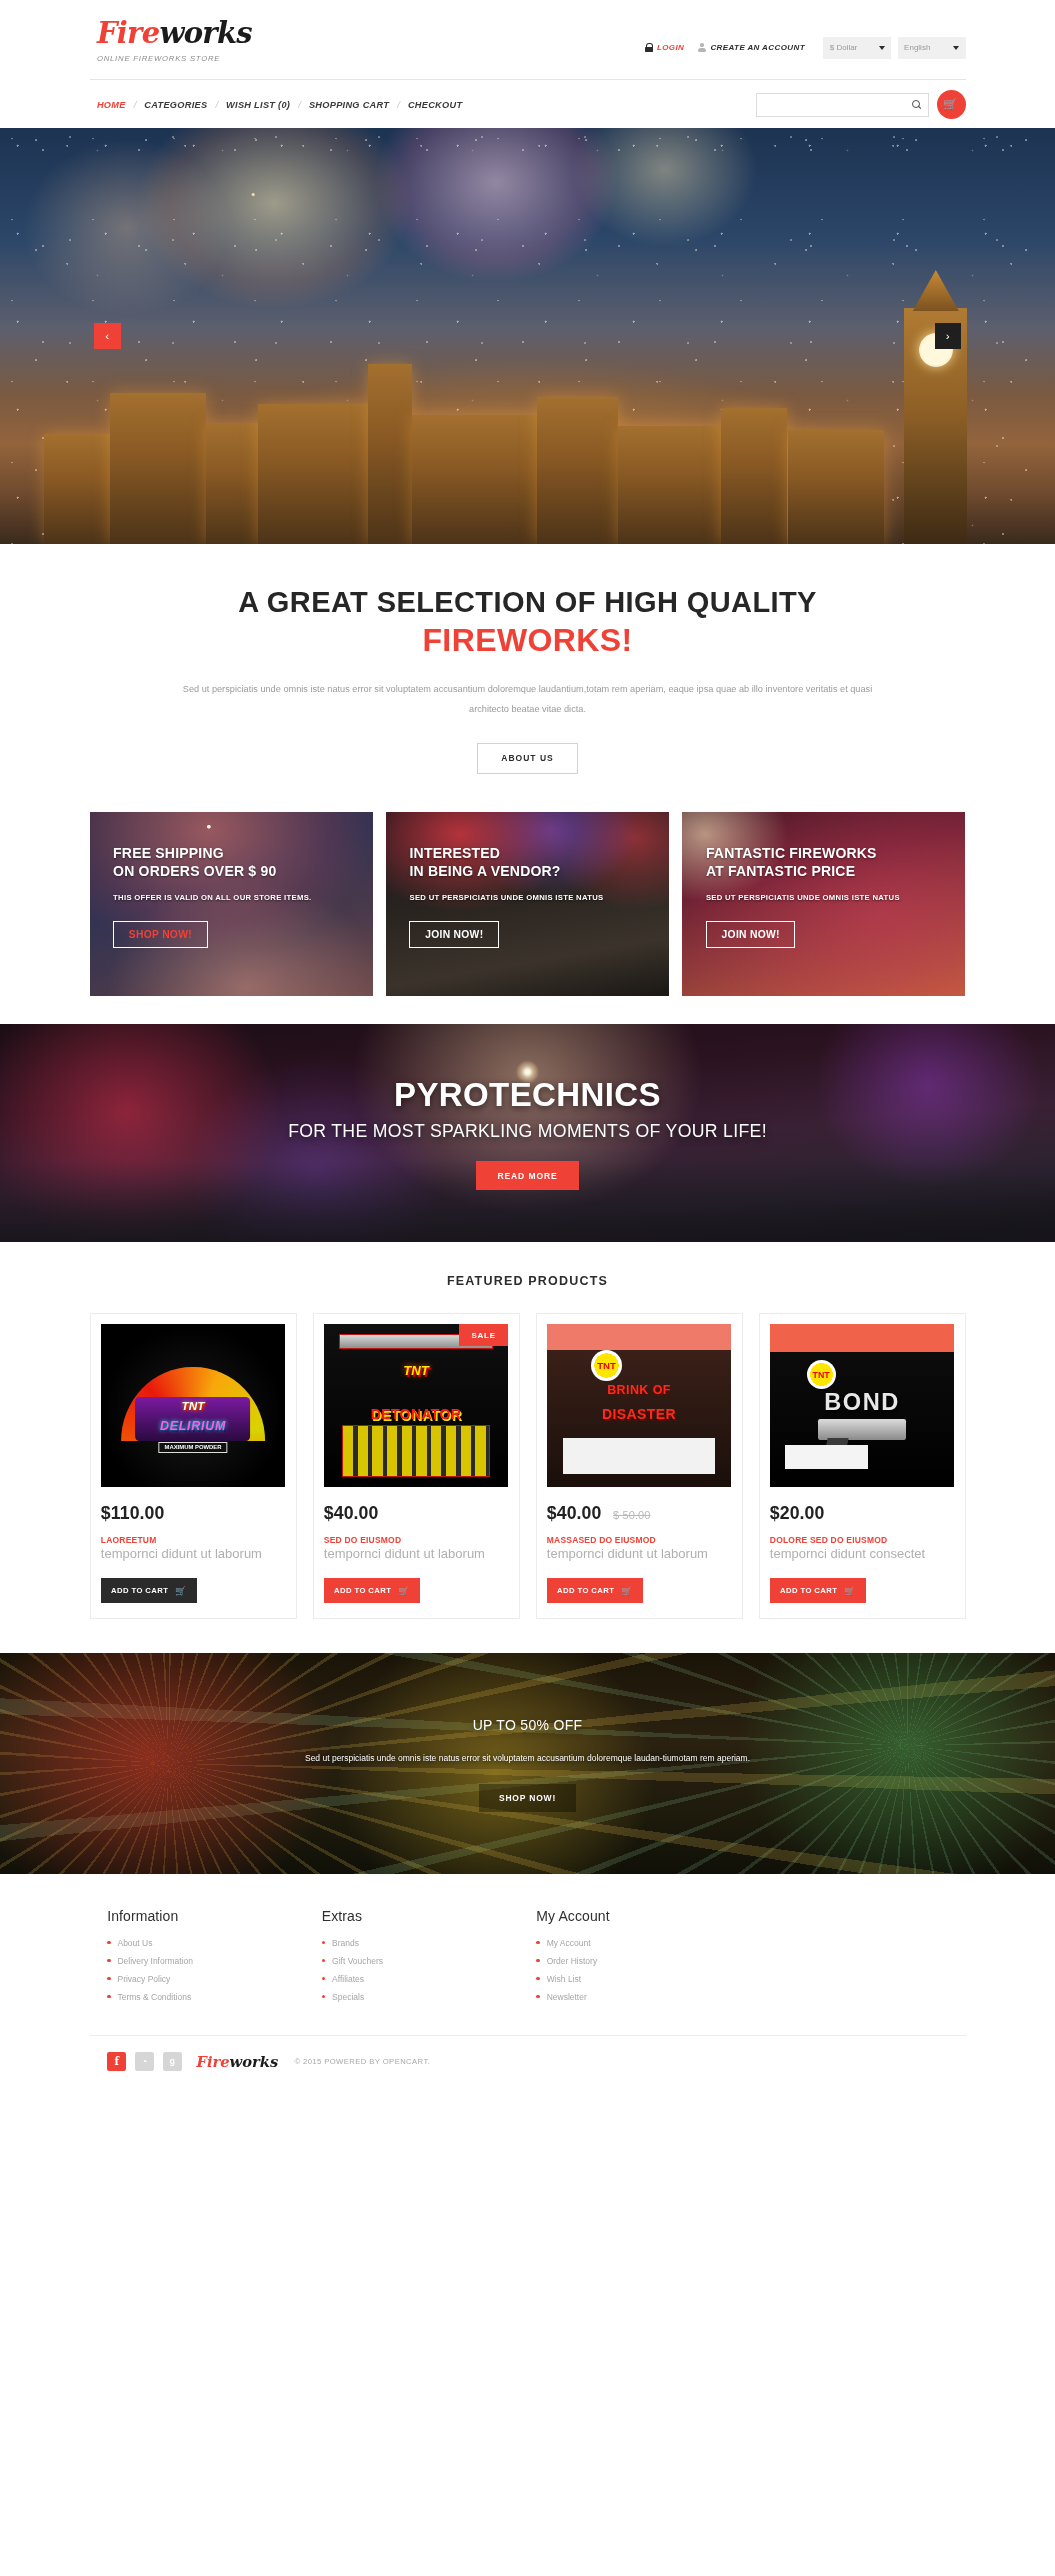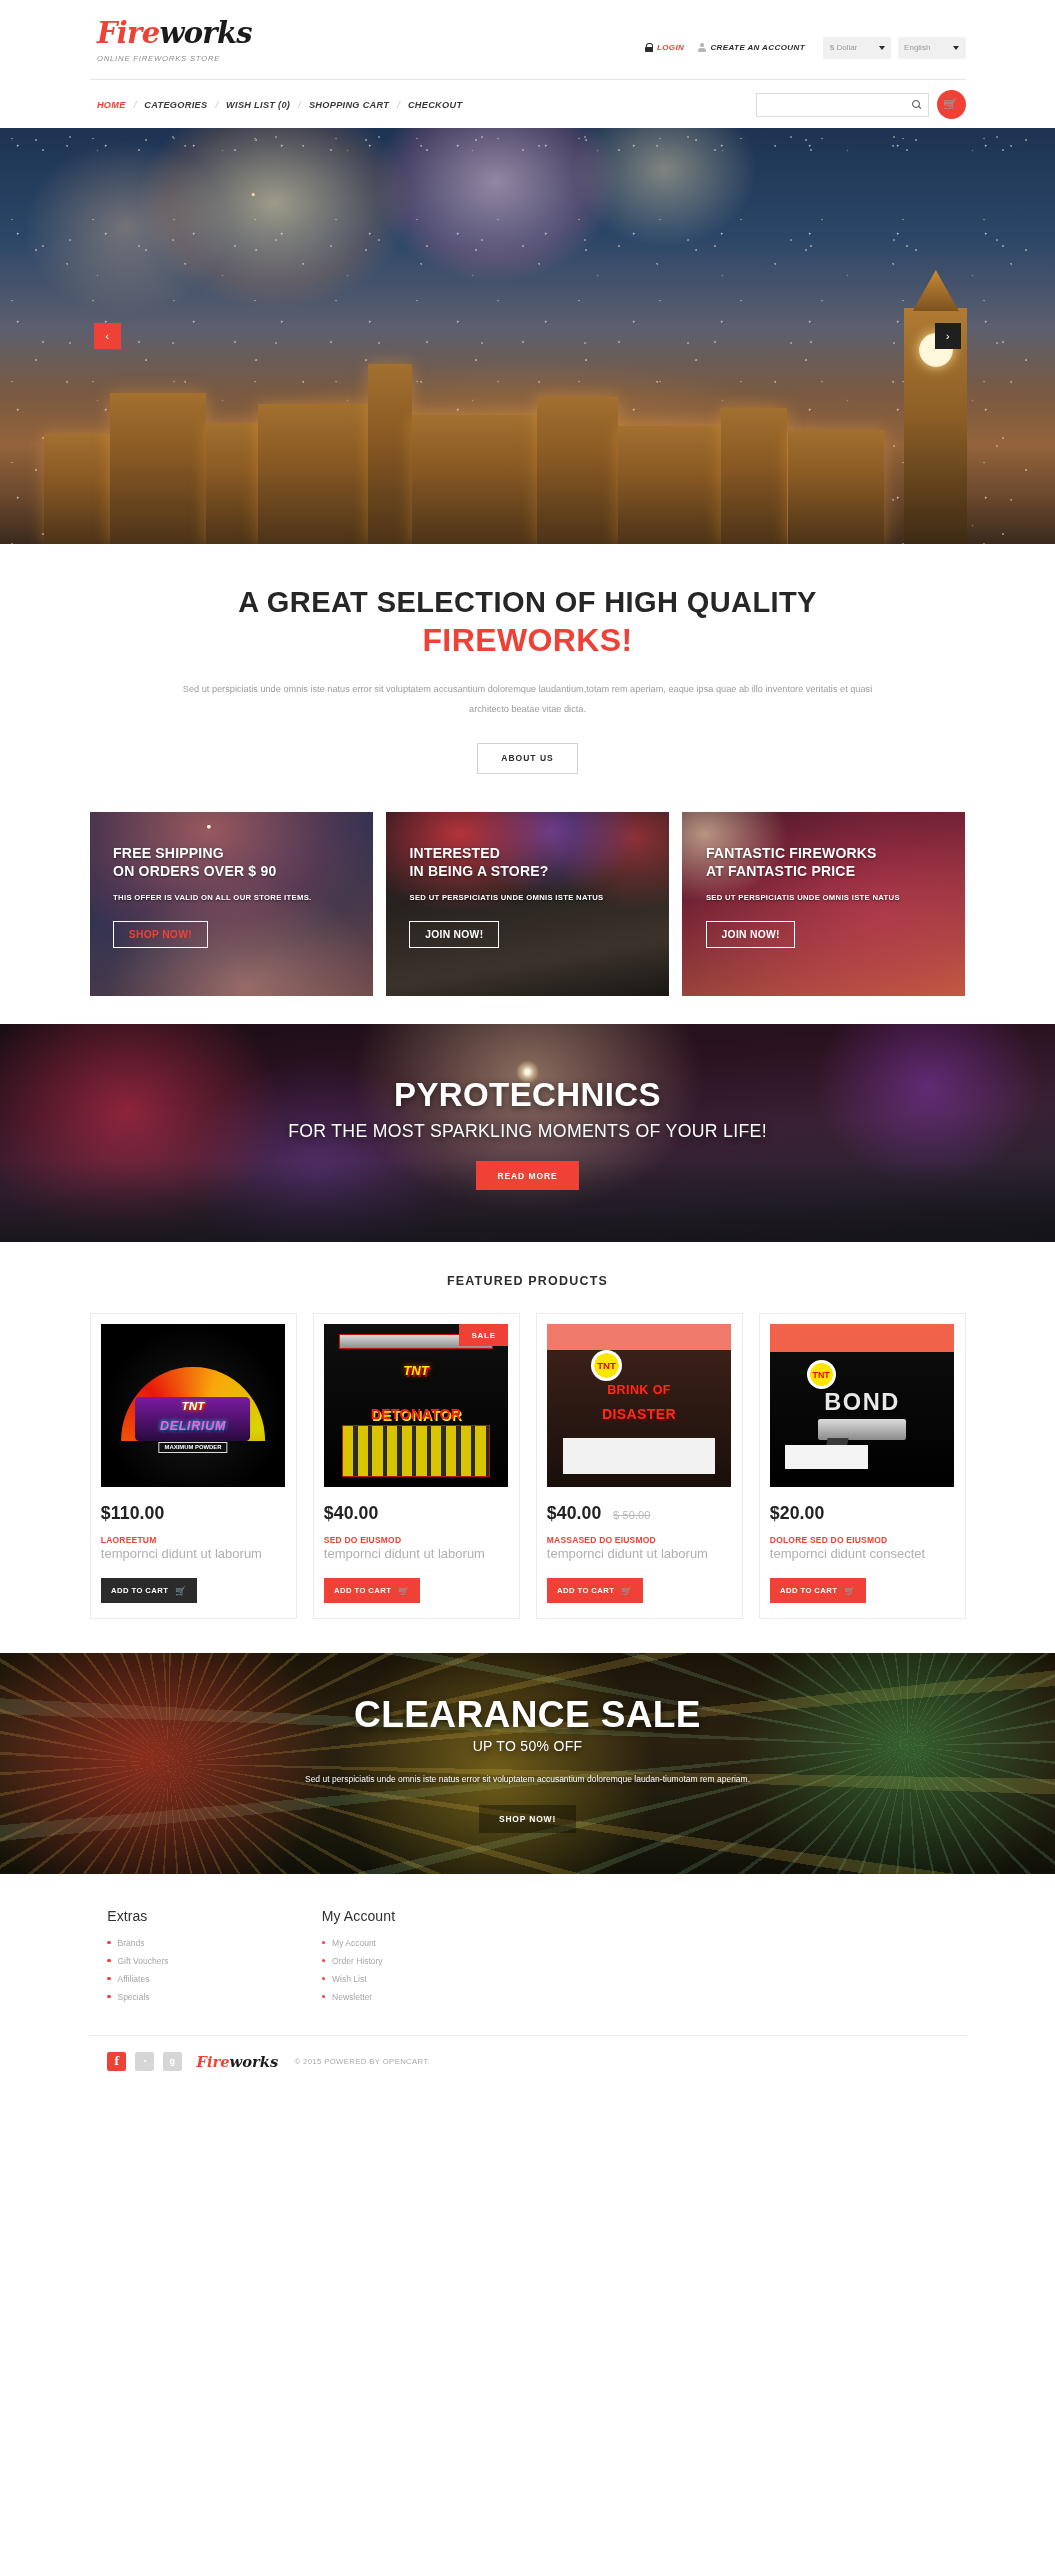--- a/index.html
+++ b/index.html
@@ -385,21 +385,21 @@
           <span>FREE SHIPPING</span><br>
           <span>ON ORDERS OVER $ 90</span>
         </h3>
         <div class="sub">THIS OFFER IS VALID ON ALL OUR STORE ITEMS.</div>
         <div class="cta red">SHOP NOW!</div>
       </div>
 
       <div class="promo p2">
         <h3>
           <span>INTERESTED</span><br>
-          <span>IN BEING A STORE?</span>
+          <span>IN BEING A VENDOR?</span>
         </h3>
         <div class="sub">SED UT PERSPICIATIS UNDE OMNIS ISTE NATUS</div>
         <div class="cta white">JOIN NOW!</div>
       </div>
 
       <div class="promo p3">
         <h3>
           <span>FANTASTIC FIREWORKS</span><br>
           <span>AT FANTASTIC PRICE</span>
         </h3>
@@ -501,30 +501,50 @@
             <span>ADD TO CART</span>
             <span class="c">🛒</span>
           </button>
         </div>
 
       </div>
     </div>
   </div>
 
   <div class="clearance">
-    <h2>CLEARANCE SALE</h2>
     <div class="sub">UP TO 50% OFF</div>
     <p>Sed ut perspiciatis unde omnis iste natus error sit voluptatem accusantium doloremque laudan-tiumotam rem aperiam.</p>
     <button class="btn-ghost">SHOP NOW!</button>
   </div>
 
   <div class="footer">
     <div class="wrap">
       <div class="foot-cols">
 
+        <div class="foot-col">
+          <h4>Information</h4>
+          <ul>
+            <li>
+                <i class="dot"></i>
+                <a>About Us</a>
+              </li>
+            <li>
+                <i class="dot"></i>
+                <a>Delivery Information</a>
+              </li>
+            <li>
+                <i class="dot"></i>
+                <a>Privacy Policy</a>
+              </li>
+            <li>
+                <i class="dot"></i>
+                <a>Terms &amp; Conditions</a>
+              </li>
+          </ul>
+        </div>
 
 
         <div class="foot-col">
           <h4>Extras</h4>
           <ul>
             <li>
                 <i class="dot"></i>
                 <a>Brands</a>
               </li>
             <li>

